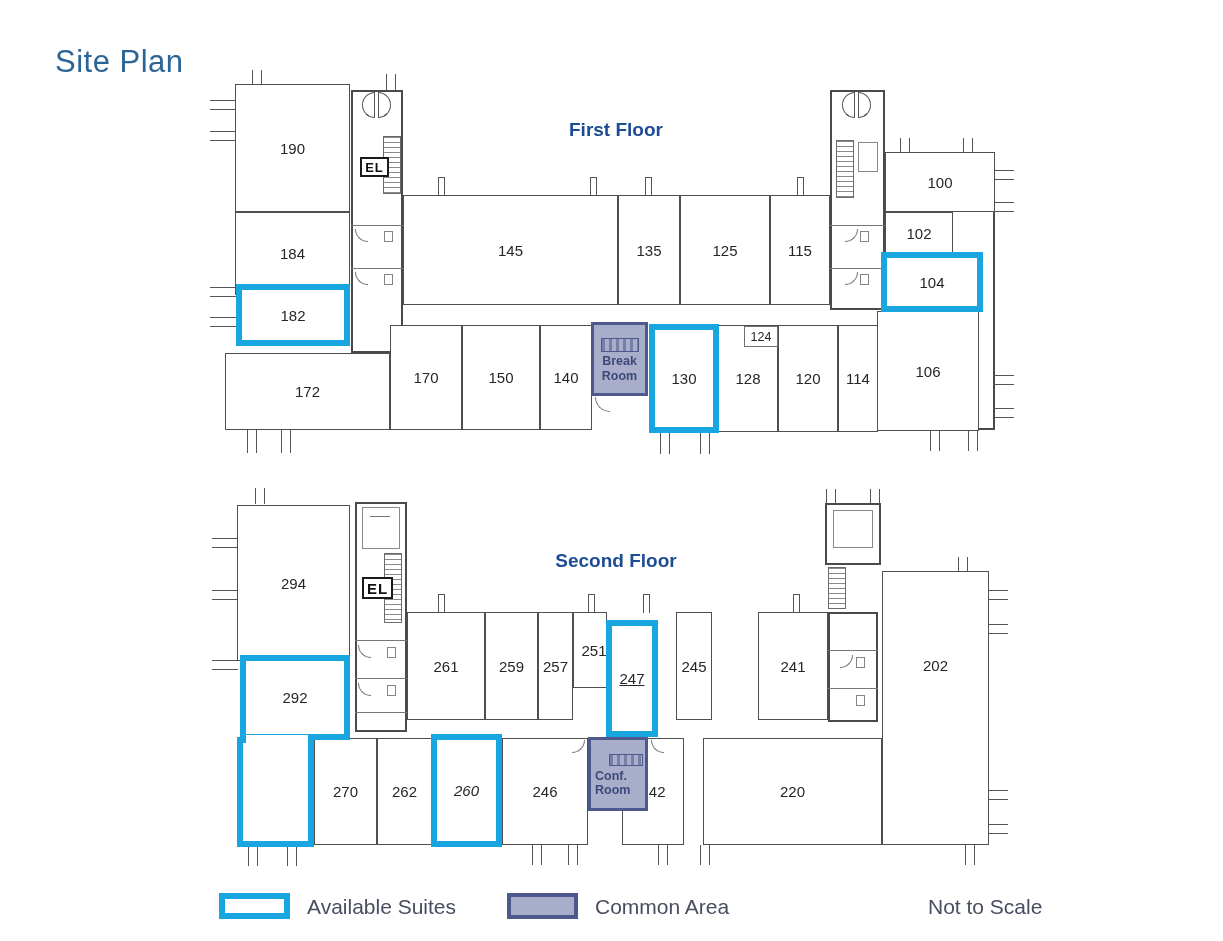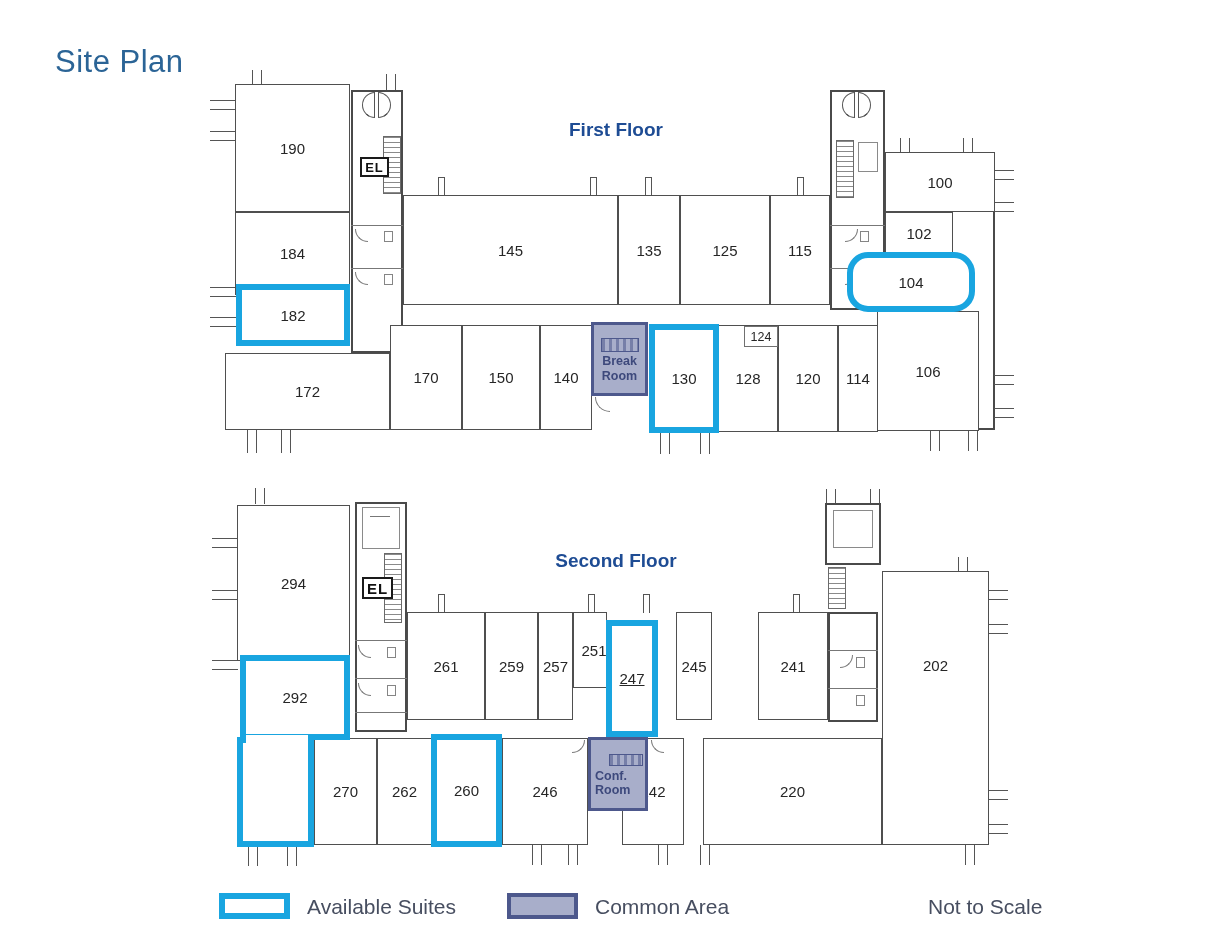--- a/index.html
+++ b/index.html
@@ -74,21 +74,21 @@
 
   <div class="room avail" style="left:649px;top:324px;width:70px;height:109px;">130</div>
   <div class="room" style="left:718px;top:325px;width:60px;height:107px;">128</div>
   <div class="room thin" style="left:744px;top:326px;width:34px;height:21px;">124</div>
   <div class="room" style="left:778px;top:325px;width:60px;height:107px;">120</div>
   <div class="room" style="left:838px;top:325px;width:40px;height:107px;">114</div>
   <div class="room" style="left:877px;top:311px;width:102px;height:120px;">106</div>
 
   <div class="room" style="left:885px;top:152px;width:110px;height:60px;">100</div>
   <div class="room" style="left:885px;top:212px;width:68px;height:42px;">102</div>
-  <div class="room avail" style="left:847px;top:252px;width:128px;height:60px;border-radius:21px;">104</div>
+  <div class="room avail" style="left:881px;top:252px;width:102px;height:60px;">104</div>
 
   <div class="rd rd-l" style="left:362px;top:92px;"></div>
   <div class="rd rd-r" style="left:378px;top:92px;"></div>
   <div class="stairs" style="left:383px;top:136px;width:18px;height:58px;"></div>
   <div class="el" style="left:360px;top:157px;width:29px;height:20px;">EL</div>
   <div class="hl" style="left:351px;top:225px;width:52px;"></div>
   <div class="hl" style="left:351px;top:268px;width:52px;"></div>
   <div class="fix" style="left:384px;top:231px;width:9px;height:11px;"></div>
   <div class="fix" style="left:384px;top:274px;width:9px;height:11px;"></div>
   <div class="arc arc-a" style="left:355px;top:229px;width:13px;height:13px;"></div>
@@ -146,21 +146,21 @@
   <div class="room" style="left:485px;top:612px;width:53px;height:108px;">259</div>
   <div class="room" style="left:538px;top:612px;width:35px;height:108px;">257</div>
   <div class="room" style="left:573px;top:612px;width:34px;height:76px;padding-left:8px;">251</div>
   <div class="room avail" style="left:606px;top:620px;width:52px;height:117px;text-decoration:underline;">247</div>
   <div class="room" style="left:676px;top:612px;width:36px;height:108px;">245</div>
   <div class="room" style="left:758px;top:612px;width:70px;height:108px;">241</div>
   <div class="room" style="left:882px;top:571px;width:107px;height:274px;align-items:flex-start;padding-top:85px;">202</div>
 
   <div class="room" style="left:314px;top:738px;width:63px;height:107px;">270</div>
   <div class="room" style="left:377px;top:738px;width:55px;height:107px;">262</div>
-  <div class="room avail" style="left:431px;top:734px;width:71px;height:113px;">260</div>
+  <div class="room avail" style="left:431px;top:734px;width:71px;height:113px;font-style:italic;">260</div>
   <div class="room" style="left:502px;top:738px;width:86px;height:107px;">246</div>
 
   <div class="room common" style="left:588px;top:737px;width:60px;height:74px;align-items:flex-start;text-align:left;padding-left:4px;">
     <div class="sketch" style="width:34px;height:12px;margin:3px 2px 3px 14px;"></div>
     <div>Conf. Room</div>
   </div>
 
   <div class="room" style="left:622px;top:738px;width:62px;height:107px;">242</div>
   <div class="room" style="left:703px;top:738px;width:179px;height:107px;">220</div>
 

